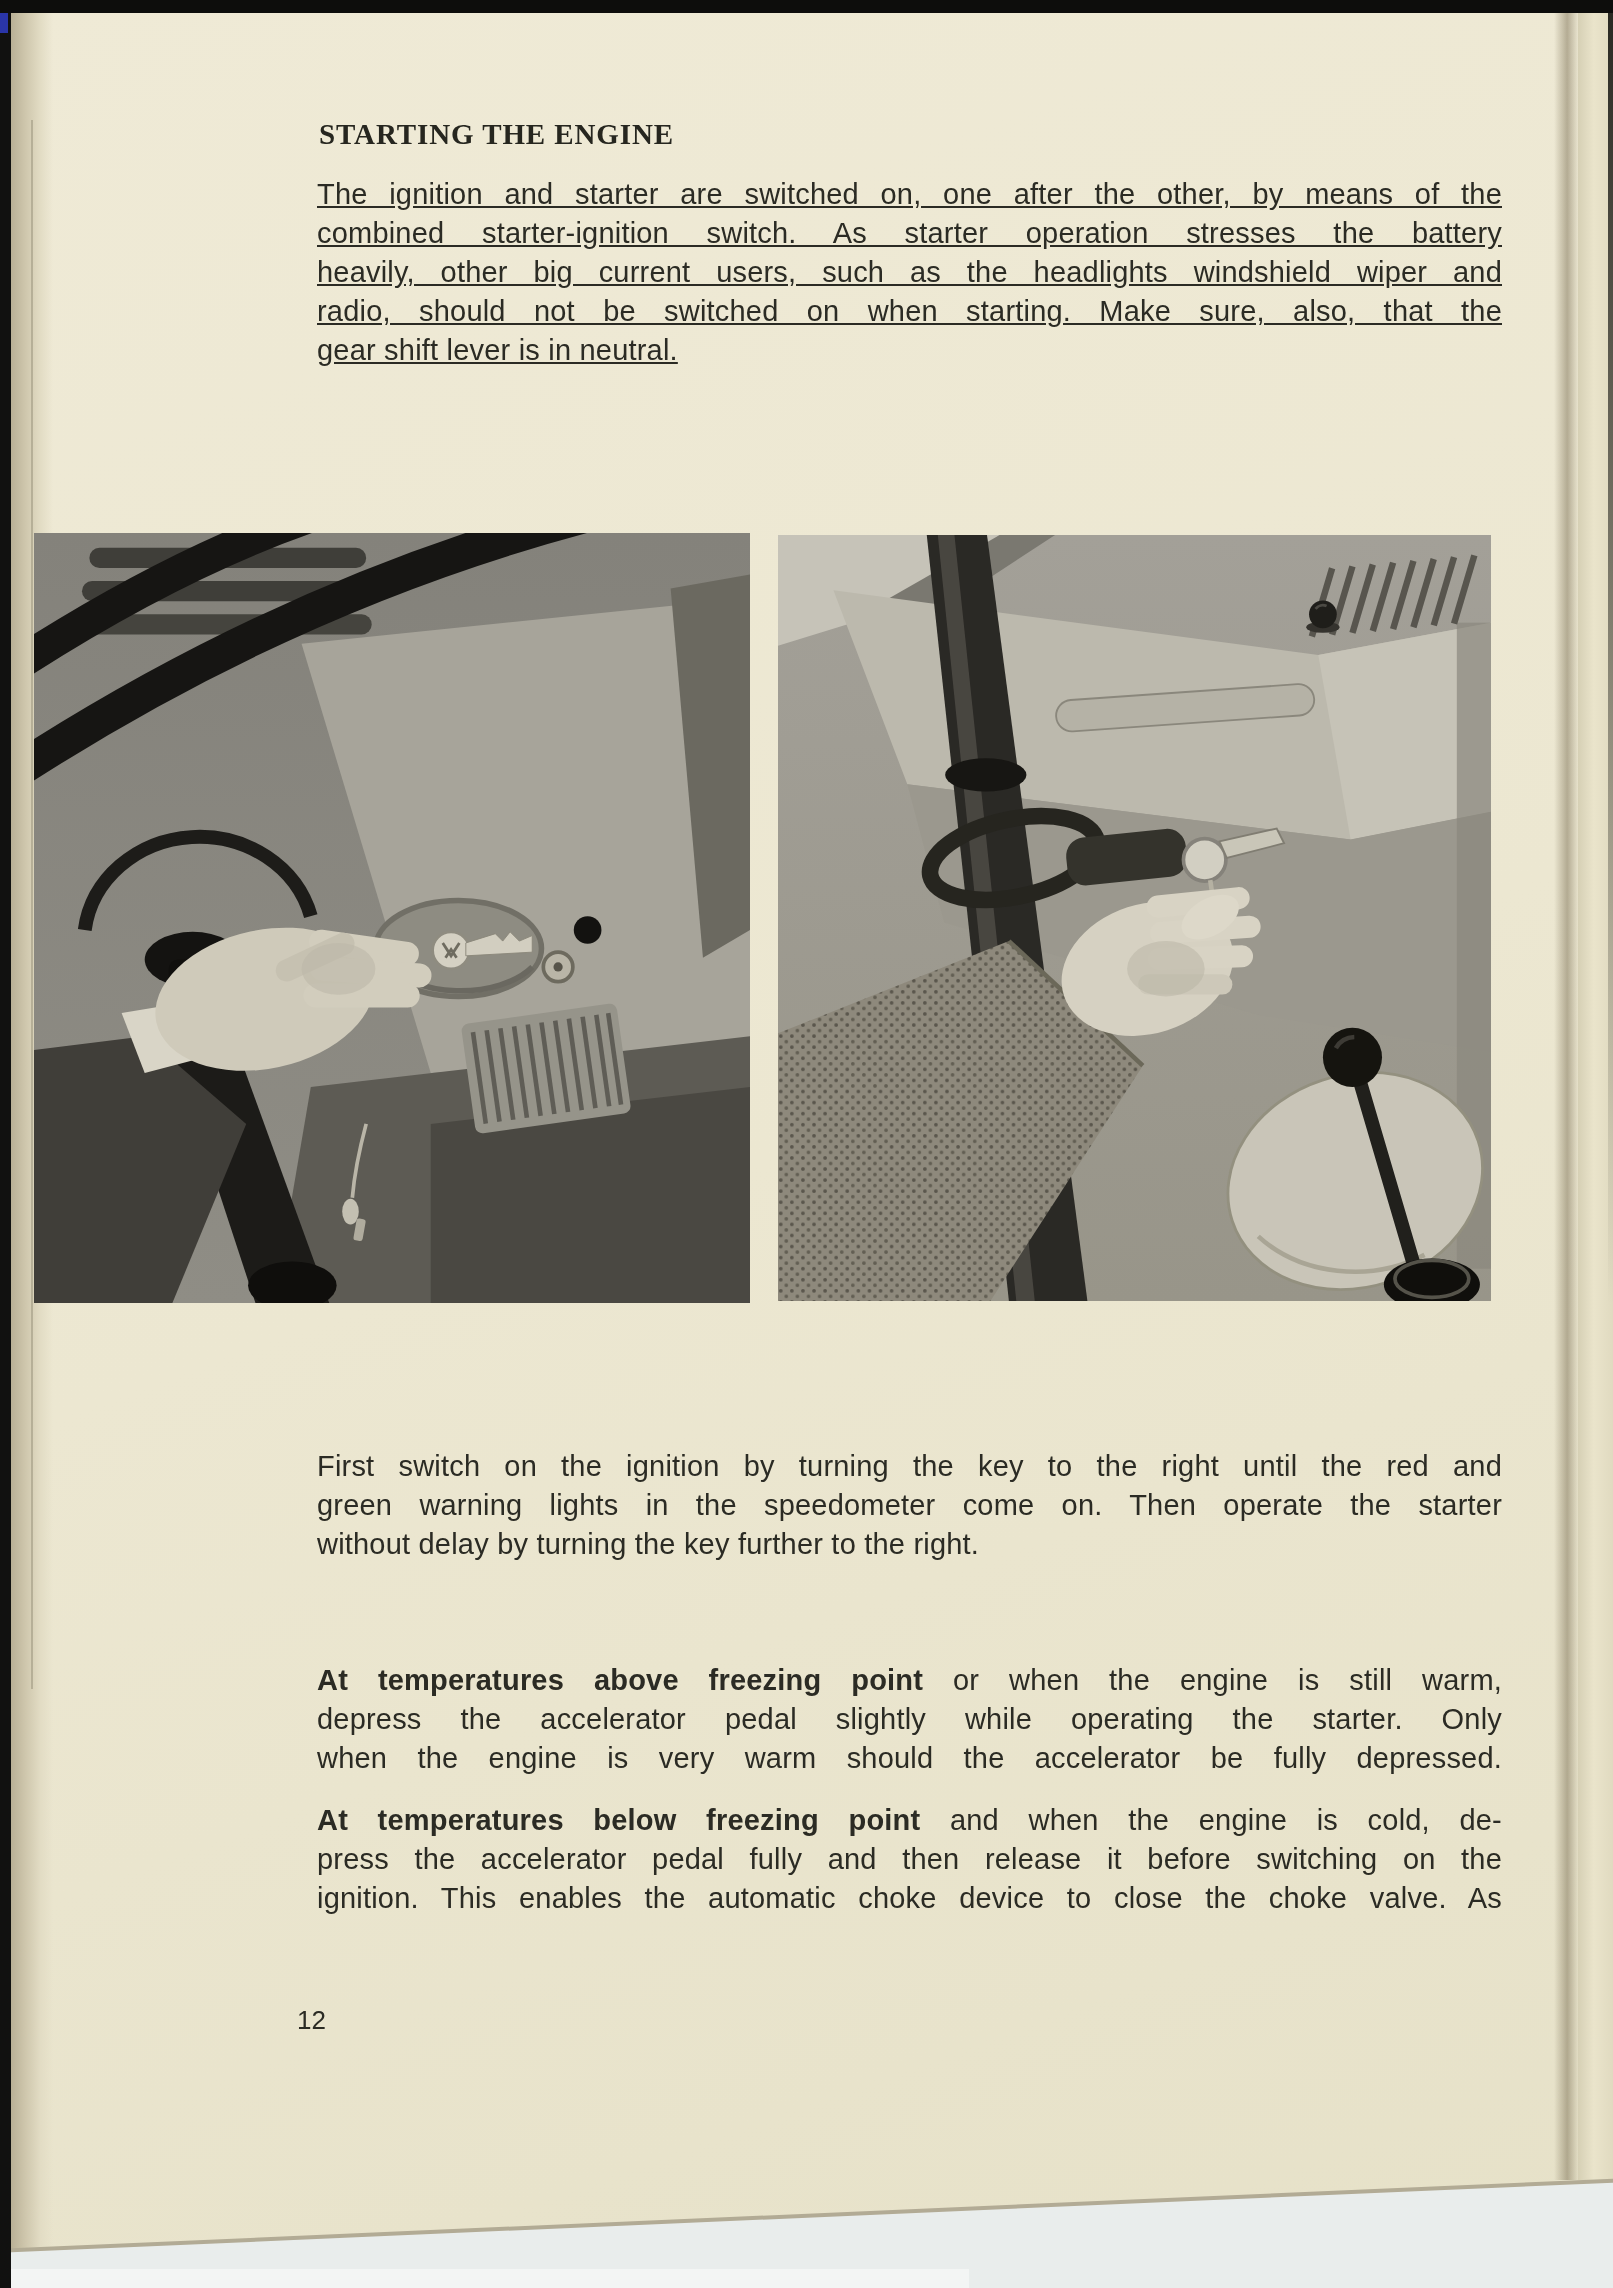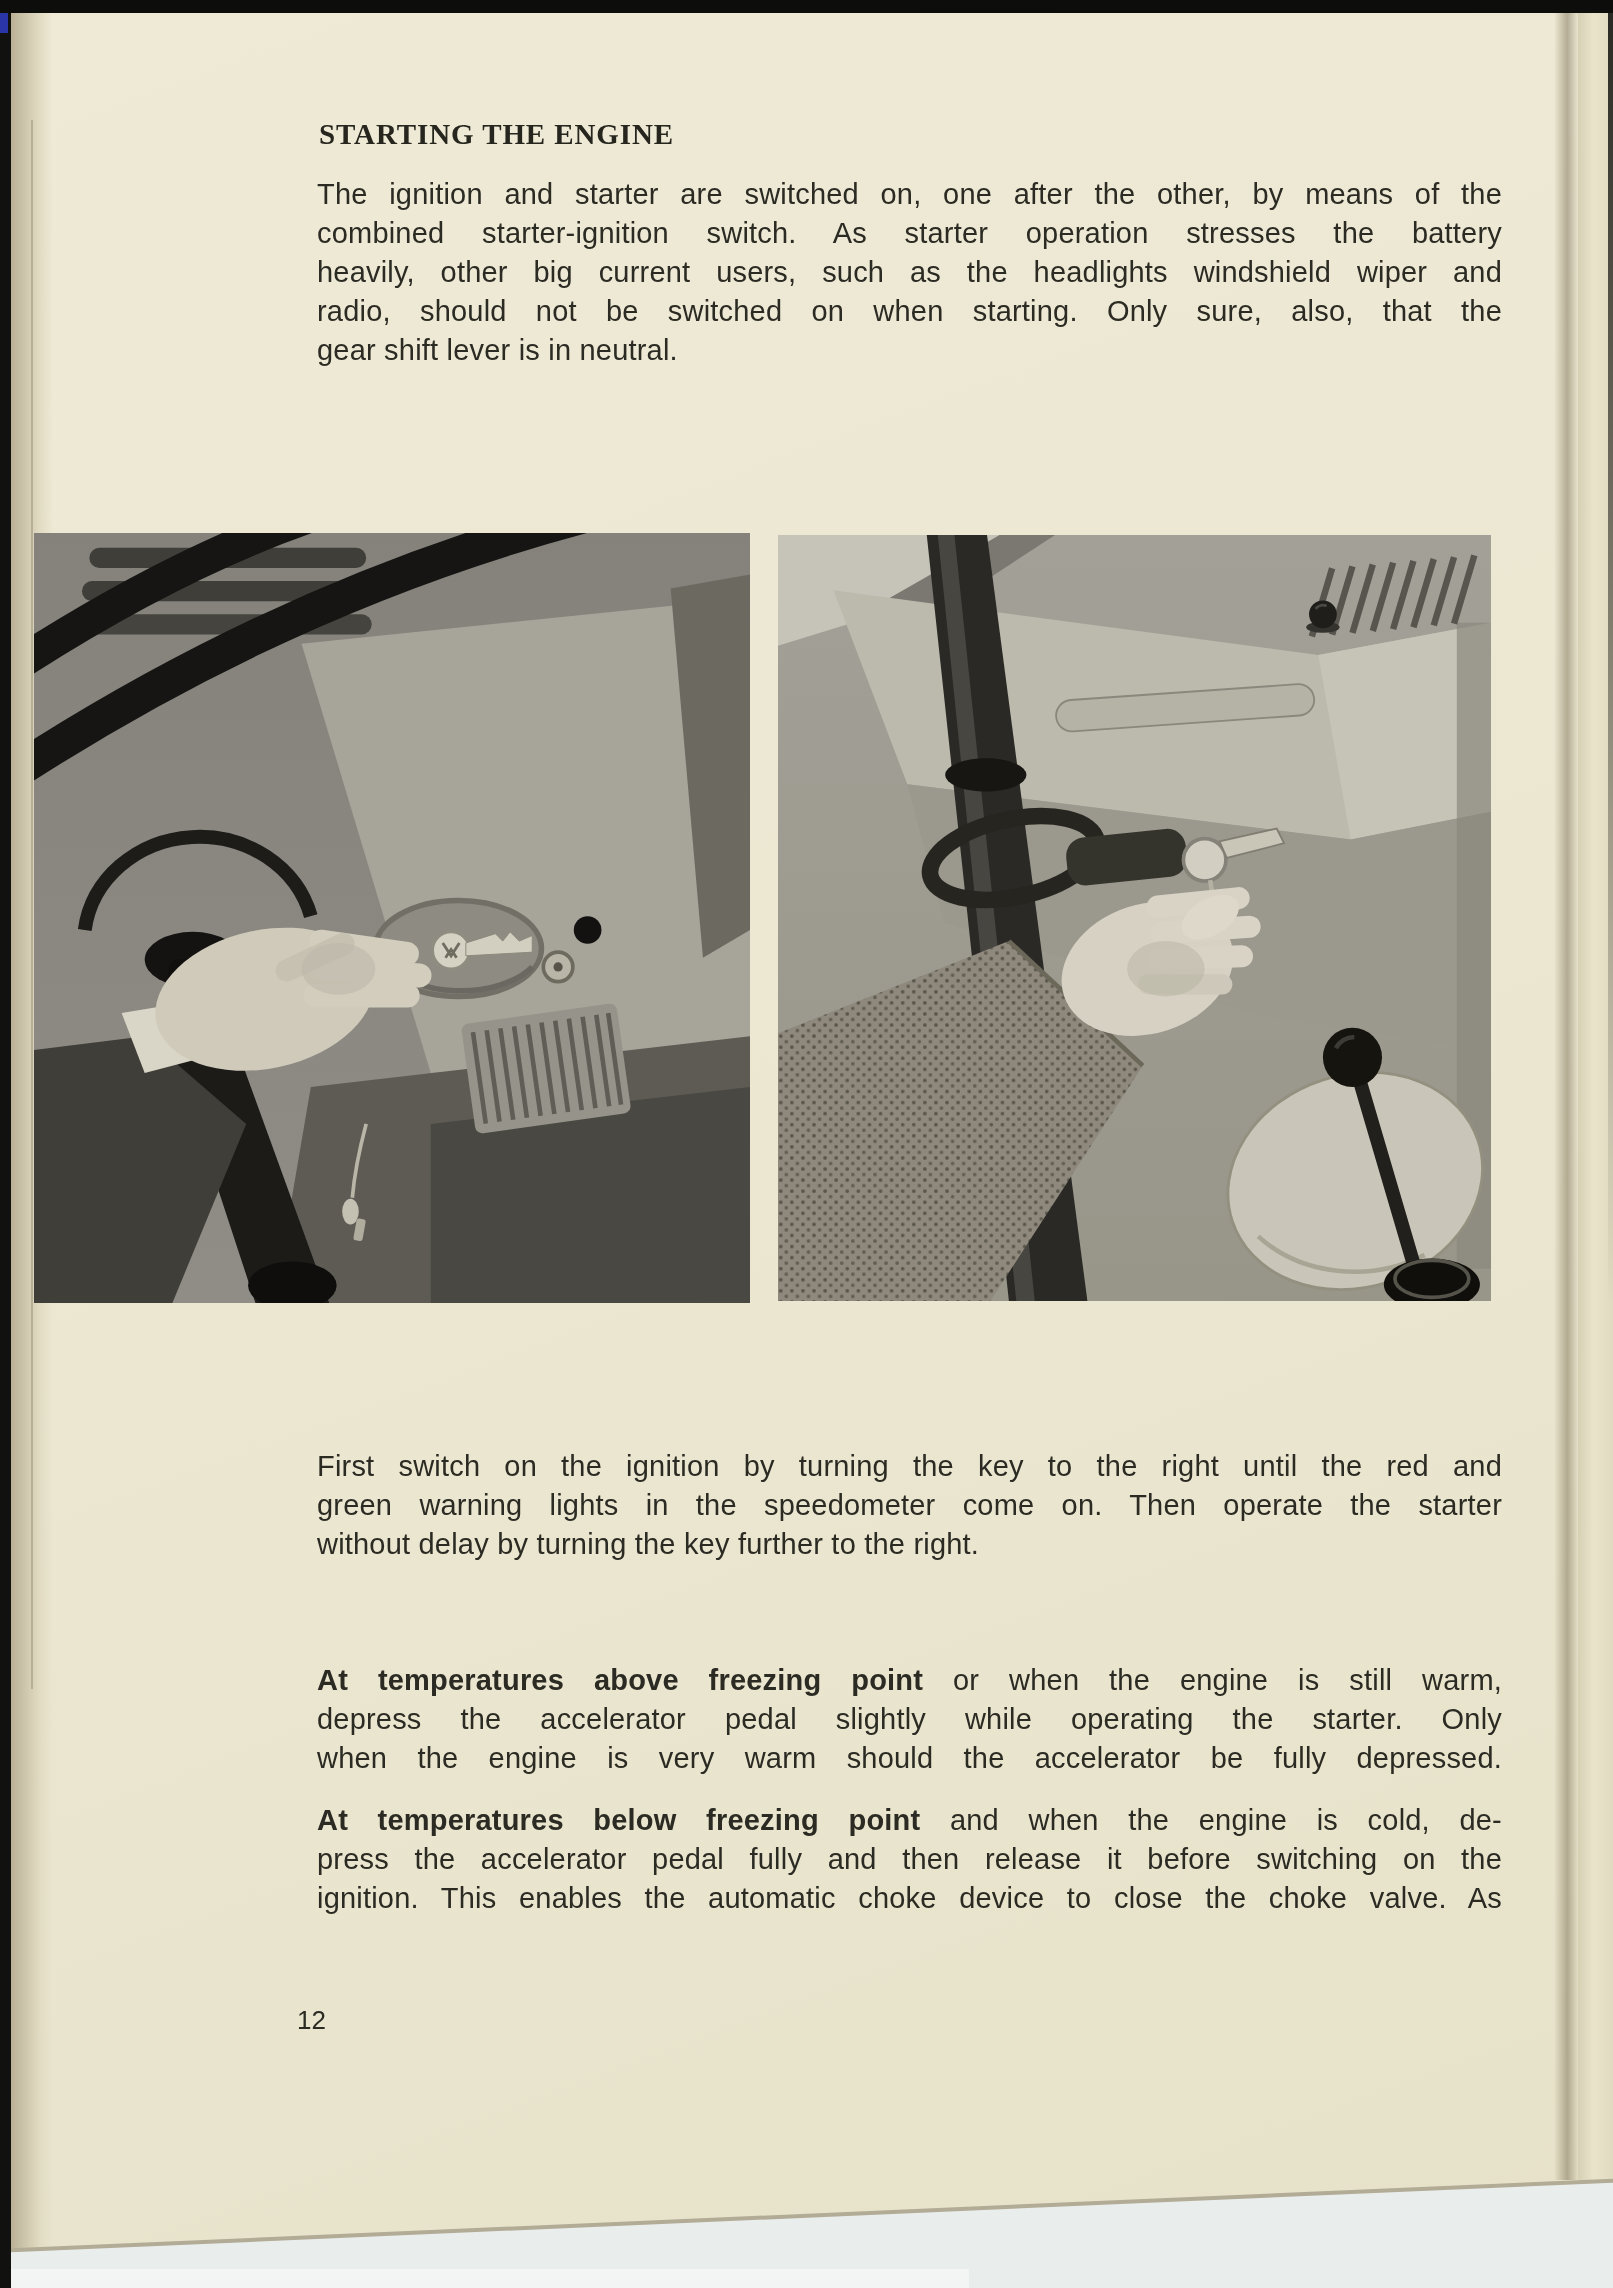--- a/index.html
+++ b/index.html
@@ -42,21 +42,21 @@
   
   .heading{
     position:absolute;left:319px;top:118px;margin:0;z-index:10;
     font-size:29px;font-weight:bold;letter-spacing:0.9px;color:#26261f;font-family:Liberation Serif, serif;
   }
   .para{
     position:absolute;left:317px;width:1185px;z-index:10;
     font-size:29px;line-height:39px;color:#2b2b24;letter-spacing:0.2px;
   }
   .para b{font-weight:bold;}
-  .p-intro{top:175px;}
+  .p-intro{top:175px;text-decoration:underline;}
   .p-first{top:1447px;}
   .p-above{top:1661px;}
   .p-below{top:1801px;}
   .line{text-align:justify;}
   .line.just{text-align-last:justify;}
   .pagenum{position:absolute;left:297px;top:2005px;font-size:26px;color:#2b2b24;z-index:10;}
   
   .photo{position:absolute;margin:0;z-index:9;}
   .photo svg{display:block;width:100%;height:100%;}
   .photo-left{left:34px;top:533px;width:716px;height:770px;}
@@ -75,21 +75,21 @@
 <div class="below-white"></div>
 <div class="top-bar"></div>
 <div class="left-edge"></div>
 <div class="left-blue"></div>
 
 <h1 class="heading">STARTING THE ENGINE</h1>
 <div class="para p-intro">
     <div class="line just">The ignition and starter are switched on, one after the other, by means of the</div>
     <div class="line just">combined starter-ignition switch. As starter operation stresses the battery</div>
     <div class="line just">heavily, other big current users, such as the headlights windshield wiper and</div>
-    <div class="line just">radio, should not be switched on when starting. Only sure, also, that the</div>
+    <div class="line just">radio, should not be switched on when starting. Make sure, also, that the</div>
     <div class="line">gear shift lever is in neutral.</div>
   </div>
 <div class="para p-first">
     <div class="line just">First switch on the ignition by turning the key to the right until the red and</div>
     <div class="line just">green warning lights in the speedometer come on. Then operate the starter</div>
     <div class="line">without delay by turning the key further to the right.</div>
   </div>
 <div class="para p-above">
     <div class="line just"><b>At temperatures above freezing point</b> or when the engine is still warm,</div>
     <div class="line just">depress the accelerator pedal slightly while operating the starter. Only</div>

